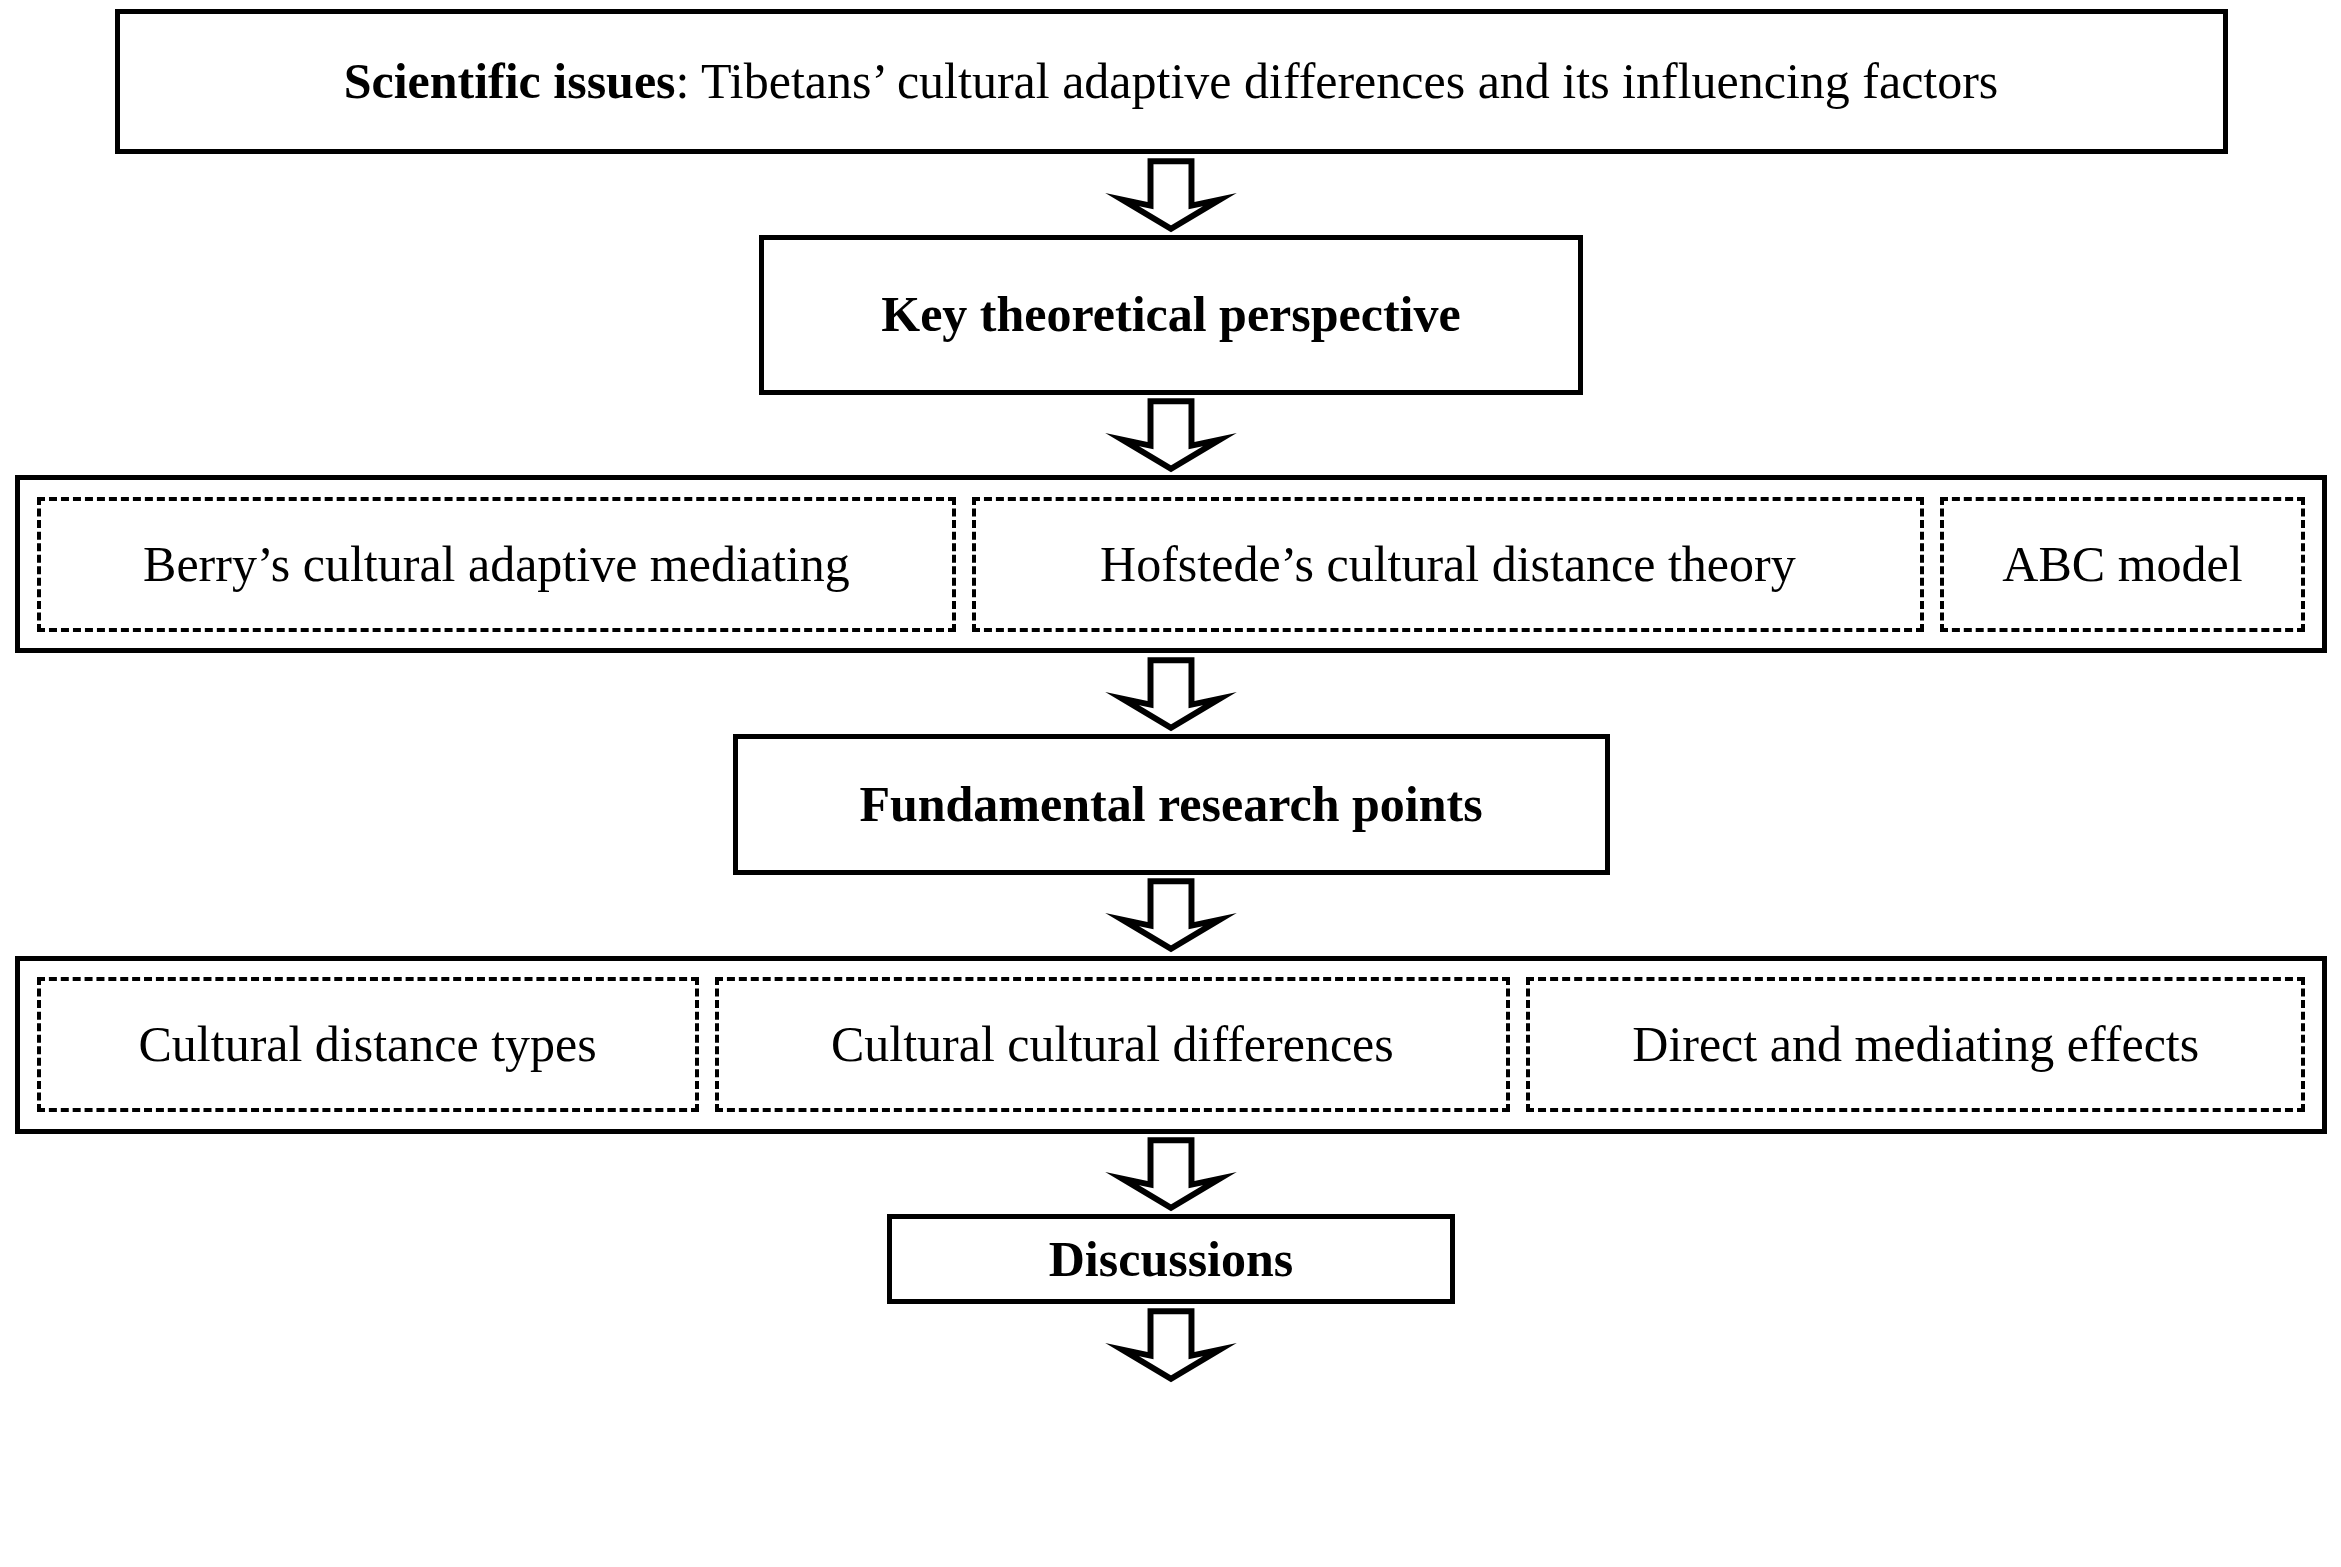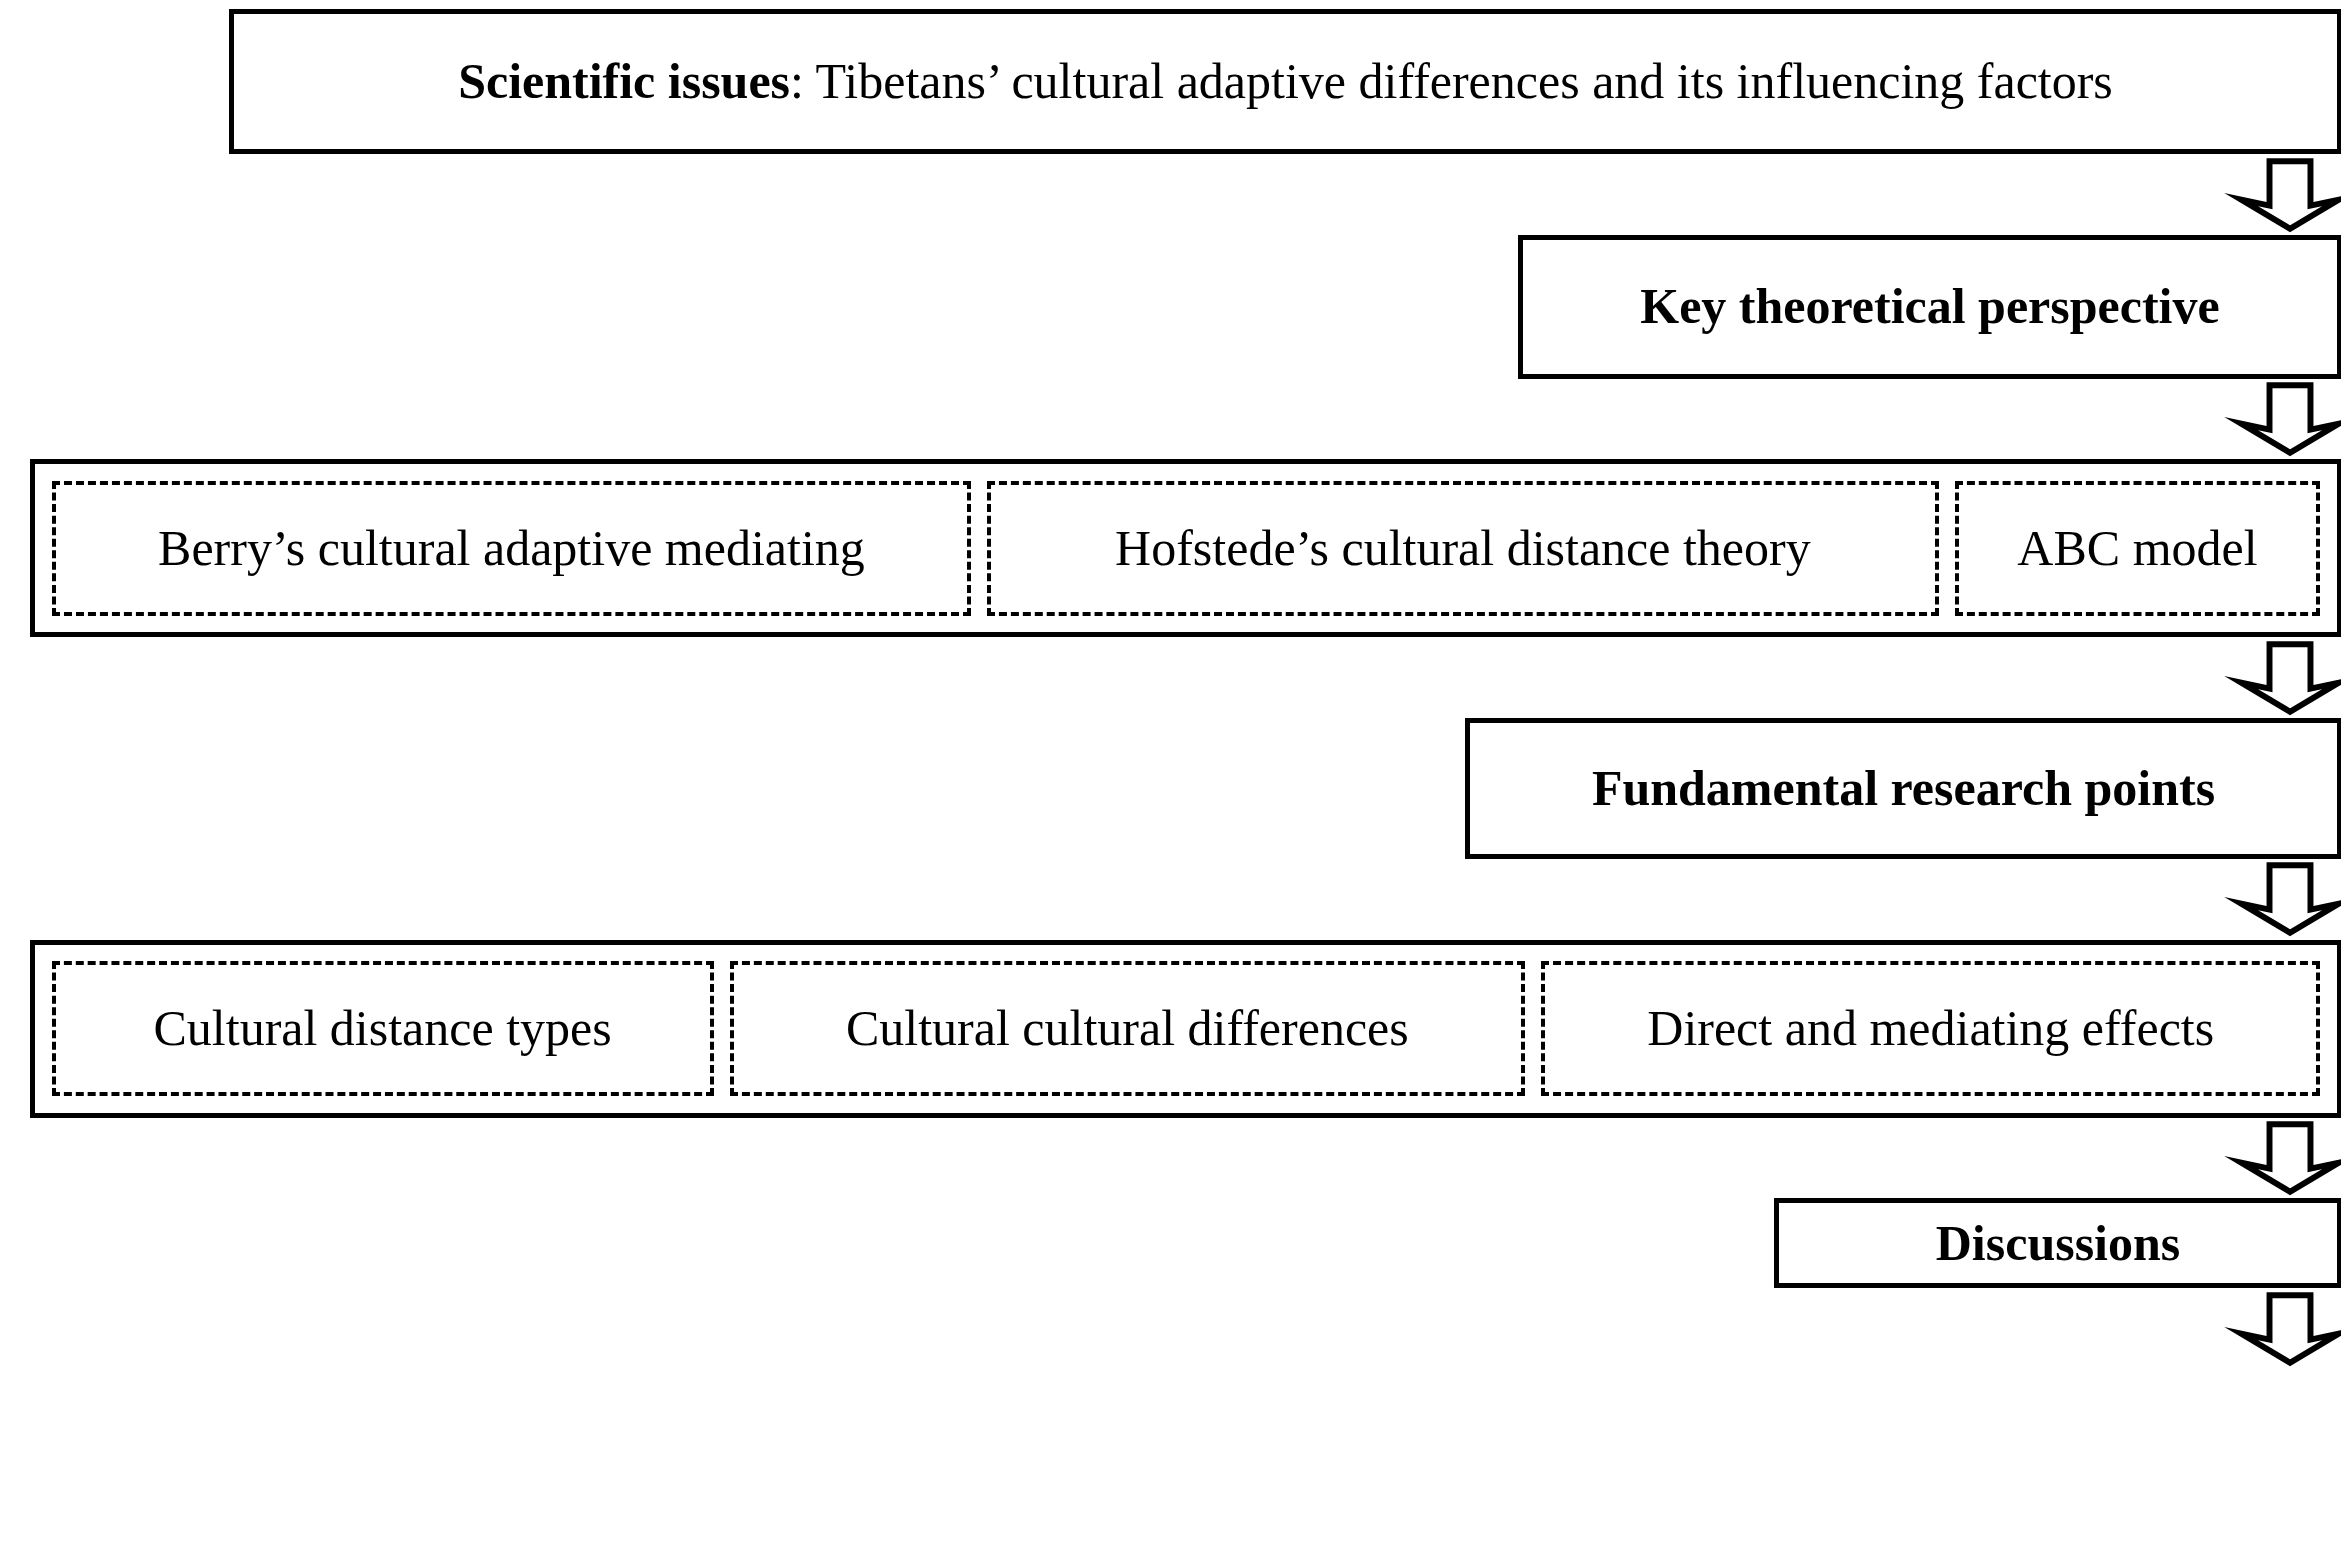--- a/index.html
+++ b/index.html
@@ -12,42 +12,42 @@
     height: 1568px;
     overflow: hidden;
     font-family: "Liberation Serif", "DejaVu Serif", serif;
     color: #000000;
   }
   .flow {
     width: 2342px;
     height: 1568px;
     display: flex;
     flex-direction: column;
-    align-items: flex-end;
+    align-items: center;
     padding-top: 9.3px;
     box-sizing: border-box;
   }
   .solid-box {
     border: 5.3px solid #000000;
     background: #ffffff;
     display: flex;
     align-items: center;
     justify-content: center;
     text-align: center;
     box-sizing: border-box;
     flex: 0 0 auto;
   }
   .node-text {
     font-size: 50px;
     line-height: 1.15;
     white-space: nowrap;
   }
   .bold { font-weight: bold; }
   .b1 { width: 2113px; height: 145px; }
-  .b2 { width: 824px; height: 144px; }
+  .b2 { width: 824px; height: 160px; }
   .b3 { width: 877px; height: 141px; }
   .b4 { width: 568px;  height: 90px; }
   .b5 { width: 1213px; height: 147px; }
   .group-row {
     width: 2312px;
     height: 178px;
     border: 5.3px solid #000000;
     background: #ffffff;
     display: flex;
     align-items: stretch;

